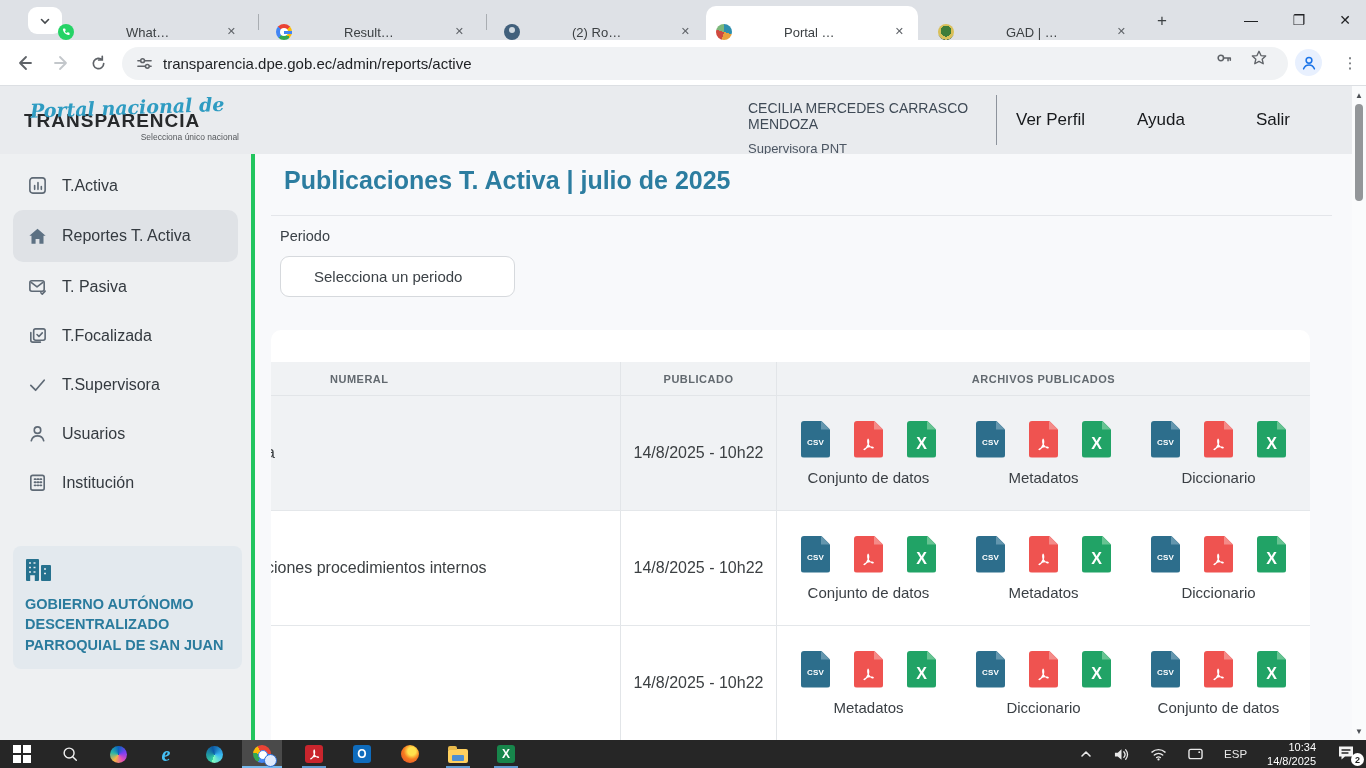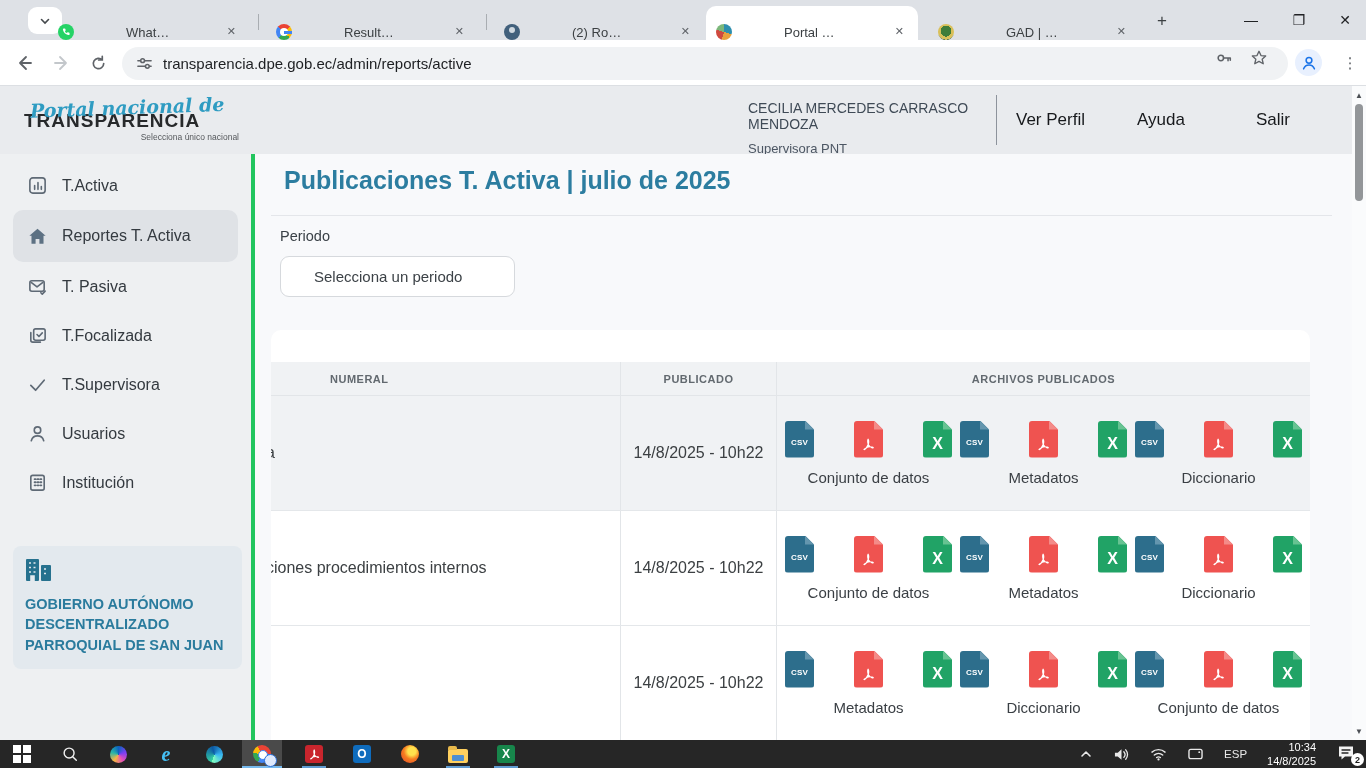--- a/index.html
+++ b/index.html
@@ -73,21 +73,21 @@
   .th.first { justify-content:flex-start; padding-left:59px; }
   .th.b, .td.b { border-left:1px solid #e2e5e8; }
   .trow { display:grid; grid-template-columns:349px 156px 534px; height:115px; border-bottom:1px solid #e4e7ea; }
   .trow.gray { background:#f0f2f4; }
   .td { display:flex; align-items:center; overflow:hidden; }
   .td.numeral { font-size:16px; color:#3c4043; white-space:nowrap; }
   .td.numeral span { margin-left:-5px; }
   .td.pub { justify-content:center; font-size:16px; color:#3c4043; }
   .td.files { justify-content:space-between; padding:0 4px; }
   .fgroup { flex:1; display:flex; flex-direction:column; align-items:center; }
-  .ficons { display:flex; gap:40px; }
+  .ficons { display:flex; gap:24px; }
   .fic { position:relative; width:29px; height:37px; border-radius:3px; display:flex; align-items:flex-end; justify-content:center;
          clip-path:polygon(0 0, calc(100% - 9px) 0, 100% 9px, 100% 100%, 0 100%); }
   .fic .flap { position:absolute; top:0; right:0; width:9px; height:9px; clip-path:polygon(0 0, 0 100%, 100% 100%); }
   .fic.csv { background:var(--csv,#2d6e8c); } .fic.csv .flap { background:#6496ae; }
   .fic.pdf { background:var(--pdf,#ef5350); } .fic.pdf .flap { background:#f48b88; }
   .fic.xls { background:var(--excel,#21a366); } .fic.xls .flap { background:#67c392; }
   .fic b { color:#fff; }
   .fic.csv b { font-size:8px; margin-bottom:11px; letter-spacing:.2px; }
   .fic.xls b { font-size:16px; margin-bottom:5px; }
   .fic svg { margin-bottom:6px; }

